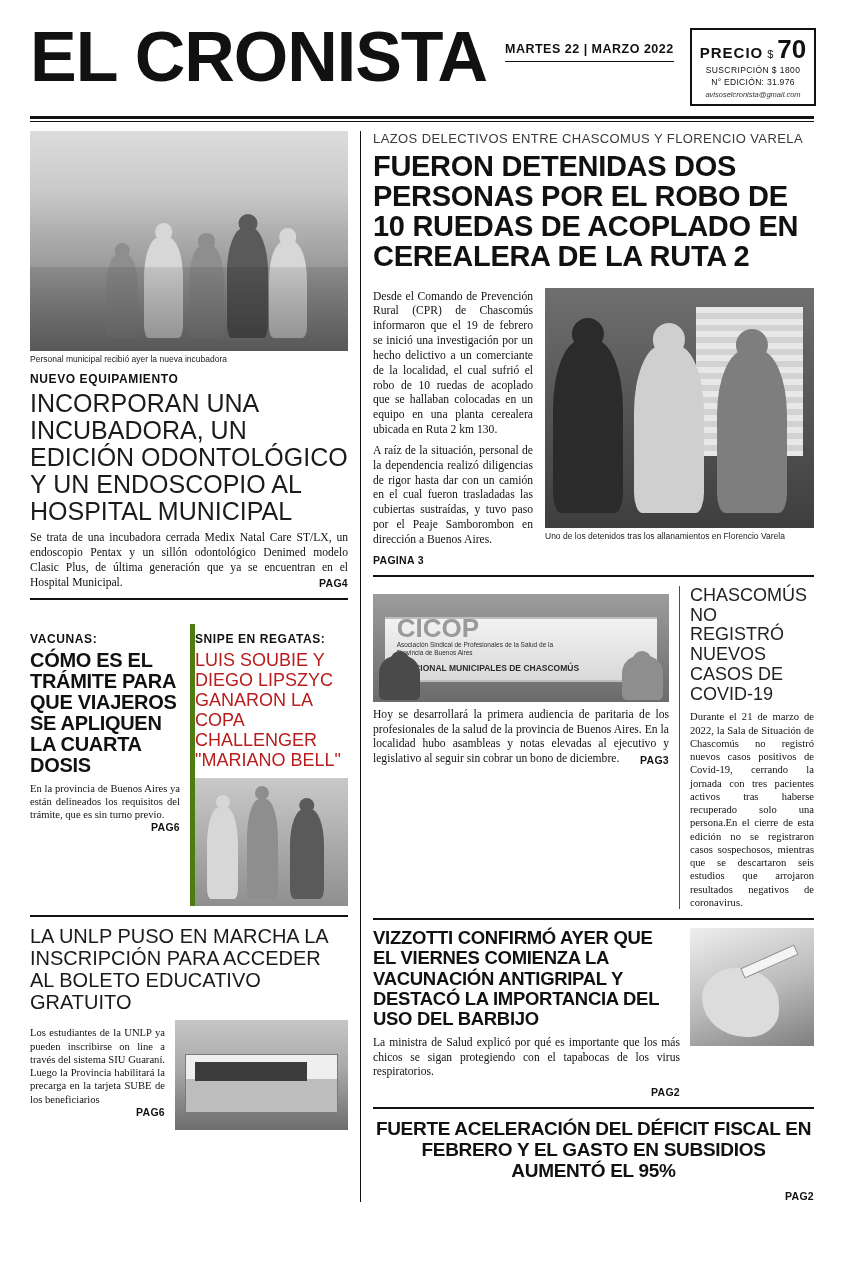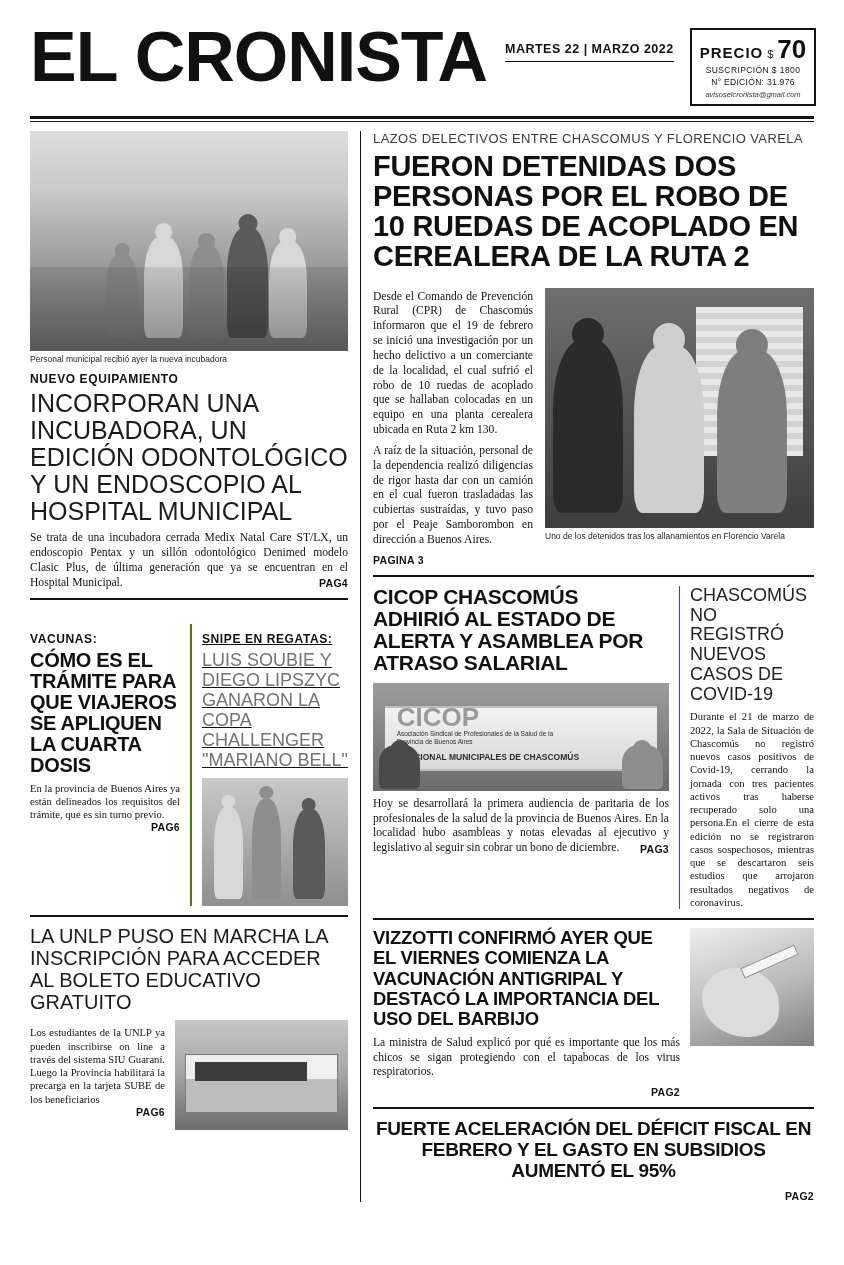--- a/index.html
+++ b/index.html
@@ -94,23 +94,23 @@
   .body.small{font-size:10.6px;line-height:1.25;}
   .pag{font-weight:700;font-size:10.5px;letter-spacing:.3px;}
   .pag-r{text-align:right;}
   hr.sep2{border:0;border-top:2px solid #111;margin:9px 0 0 0;}
 
   
   .lead-photo{height:220px;}
   .h-left{font-size:25px;}
   .two-col{display:flex;gap:10px;margin-top:24px;}
   .tc-a{width:150px;flex:0 0 150px;}
-  .tc-b{flex:1;border-left:2px solid #4d7c0f;padding-left:10px;text-decoration:underline;}
+  .tc-b{flex:1;border-left:5px solid #4d7c0f;}
   .h-vac{font-size:20px;line-height:1.05;font-weight:700;}
-  .h-snipe{font-size:18px;line-height:1.12;font-weight:300;color:#737373;}
+  .h-snipe{font-size:18px;line-height:1.12;font-weight:300;color:#b91c1c;}
 
   .unlp-head{font-size:20px;font-weight:300;line-height:1.1;color:#1b1b1b;}
   .unlp-grid{display:flex;gap:10px;margin-top:7px;}
   .unlp-txt{width:135px;flex:0 0 135px;}
   .unlp-img{flex:1;}
 
   
   .main-head{font-size:29px;line-height:1.04;}
   .main-grid{display:flex;gap:12px;margin-top:16px;}
   .main-txt{width:160px;flex:0 0 160px;}
@@ -260,21 +260,20 @@
             <div class="fig mid" style="left:64%;width:26%;height:68%;background:#7e7e7e;"></div>
           </div>
           <div class="cap">Uno de los detenidos tras los allanamientos en Florencio Varela</div>
         </div>
       </div>
 
       <hr class="sep2">
 
       <div class="mid-grid">
         <div class="mid-left">
-          <h3 class="headline h-cicop">CICOP CHASCOMÚS ADHIRIÓ AL ESTADO DE ALERTA Y ASAMBLEA POR ATRASO SALARIAL</h3>
           <div class="photo ph-cicop" style="height:108px;margin-top:8px;">
             <div class="banner"></div>
             <div class="banner-t" style="font-size:26px;color:#9a9a9a;top:18%;">CICOP</div>
             <div class="banner-t" style="font-size:6.5px;font-weight:400;top:44%;width:58%;line-height:1.2;">Asociación Sindical de Profesionales de la Salud de la Provincia de Buenos Aires</div>
             <div class="banner-t" style="font-size:8.5px;top:64%;">SECCIONAL MUNICIPALES DE CHASCOMÚS</div>
             <div class="fig" style="left:2%;width:14%;height:40%;background:#4a4a4a;bottom:2%;"></div>
             <div class="fig mid" style="right:2%;left:auto;width:14%;height:40%;bottom:2%;"></div>
           </div>
           <p class="body">Hoy se desarrollará la primera audiencia de paritaria de los profesionales de la salud de la provincia de Buenos Aires. En la localidad hubo asambleas y notas elevadas al ejecutivo y legislativo al seguir sin cobrar un bono de diciembre.</p>
           <div class="pag pag-r" style="margin-top:-13px;">PAG3</div>

